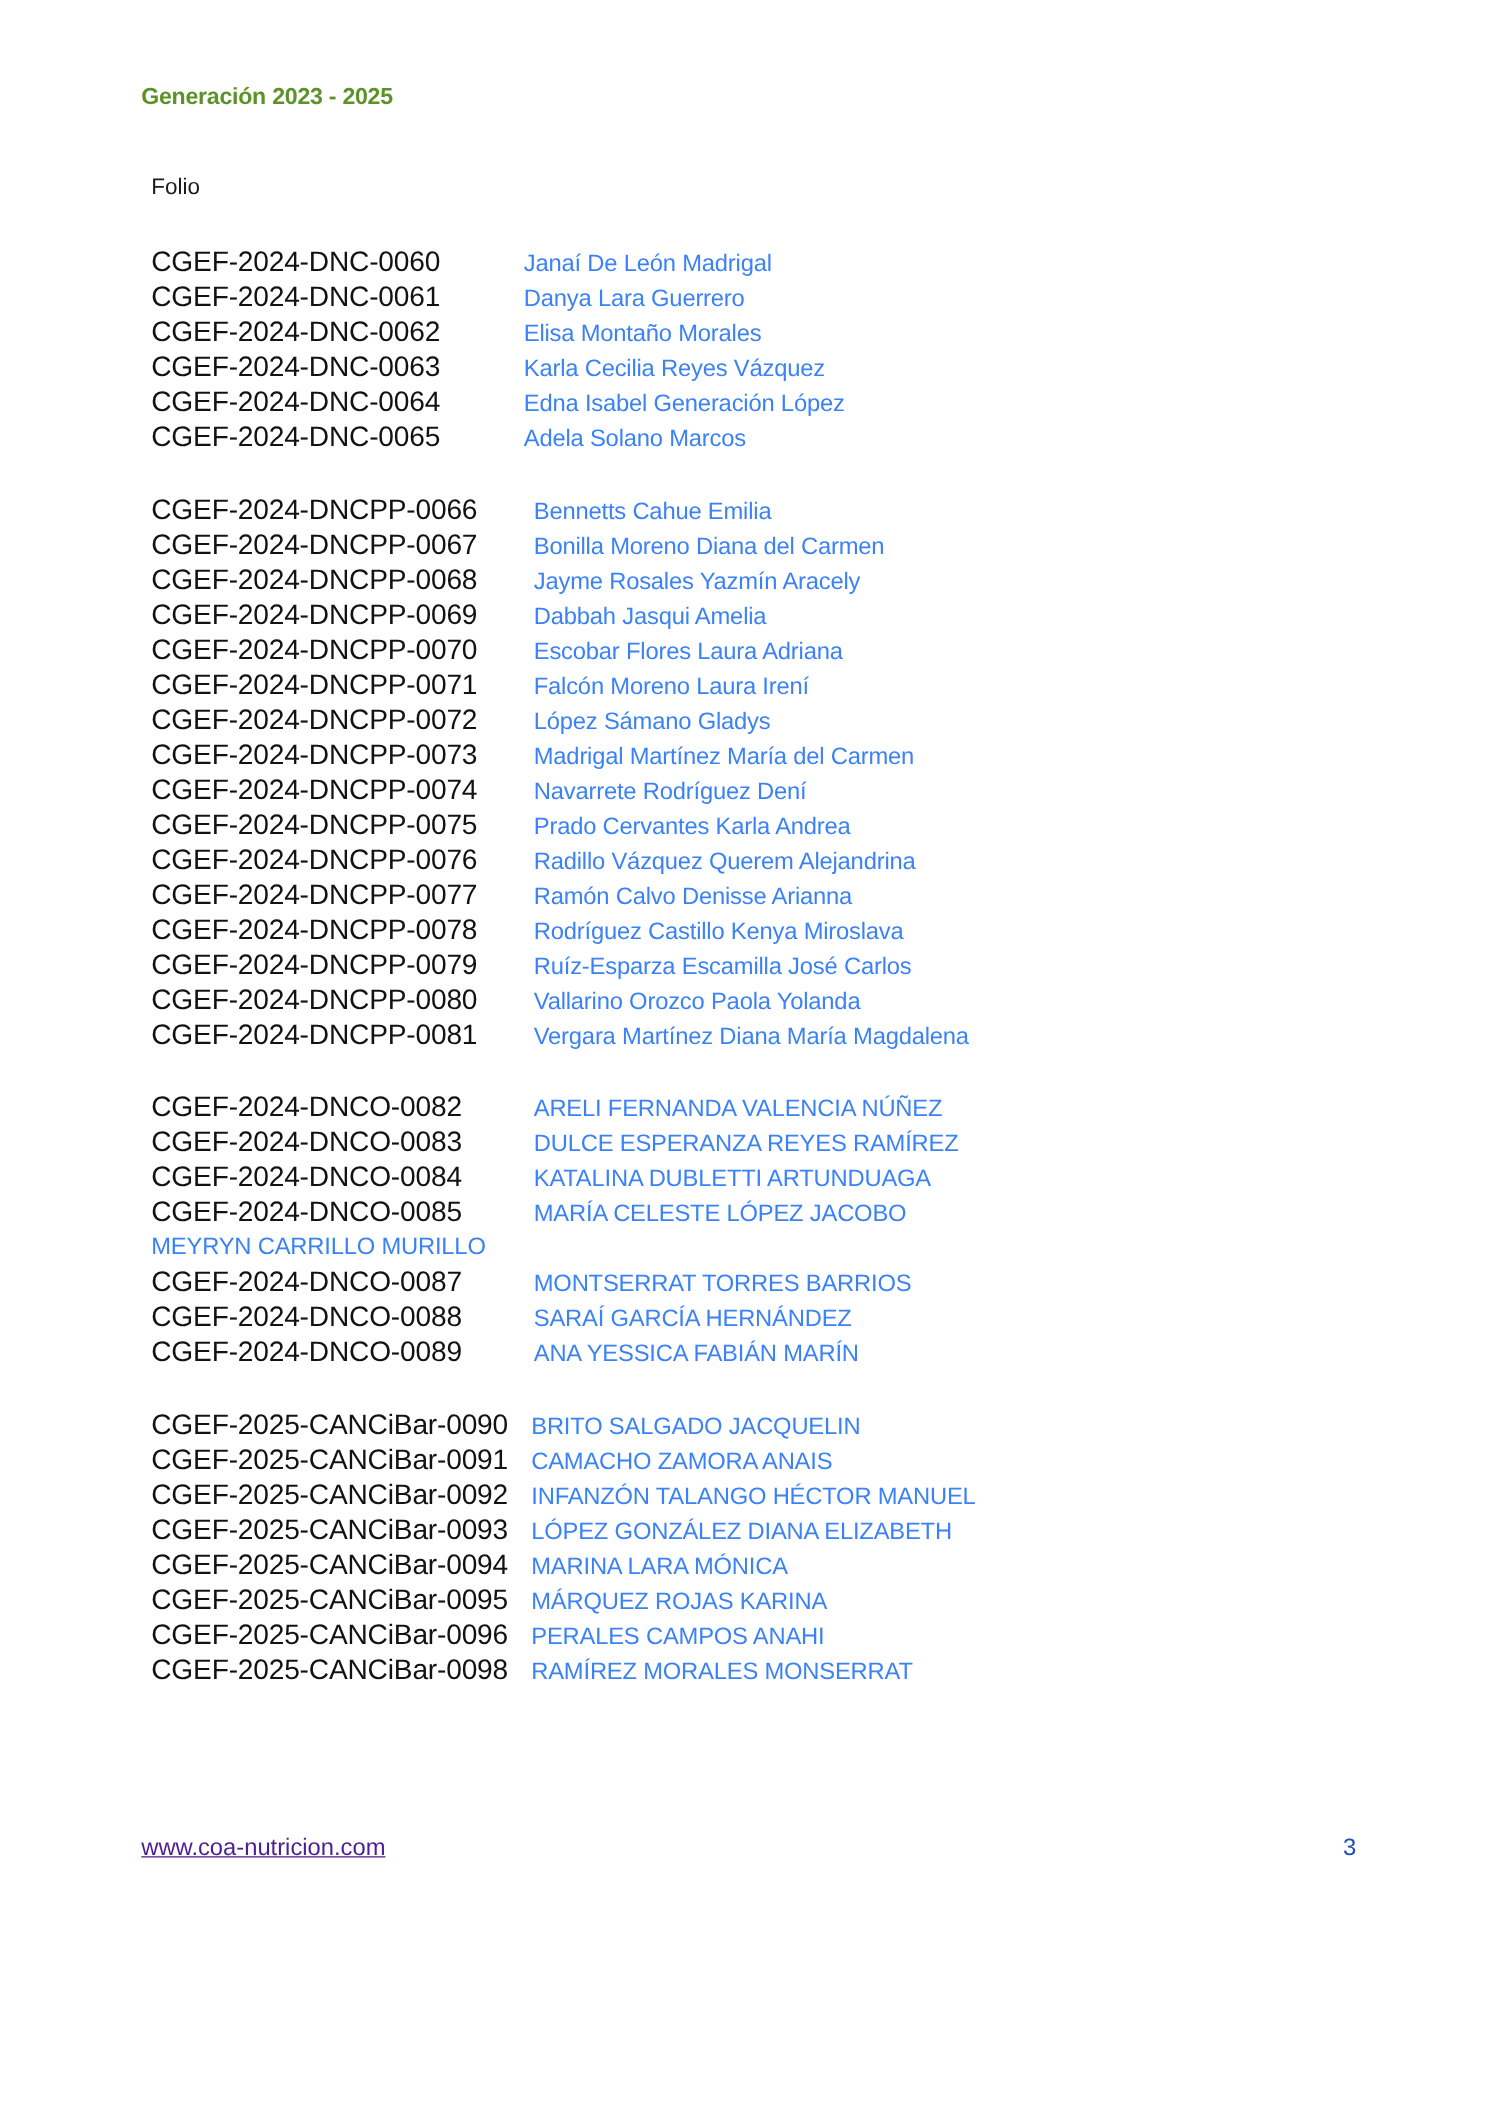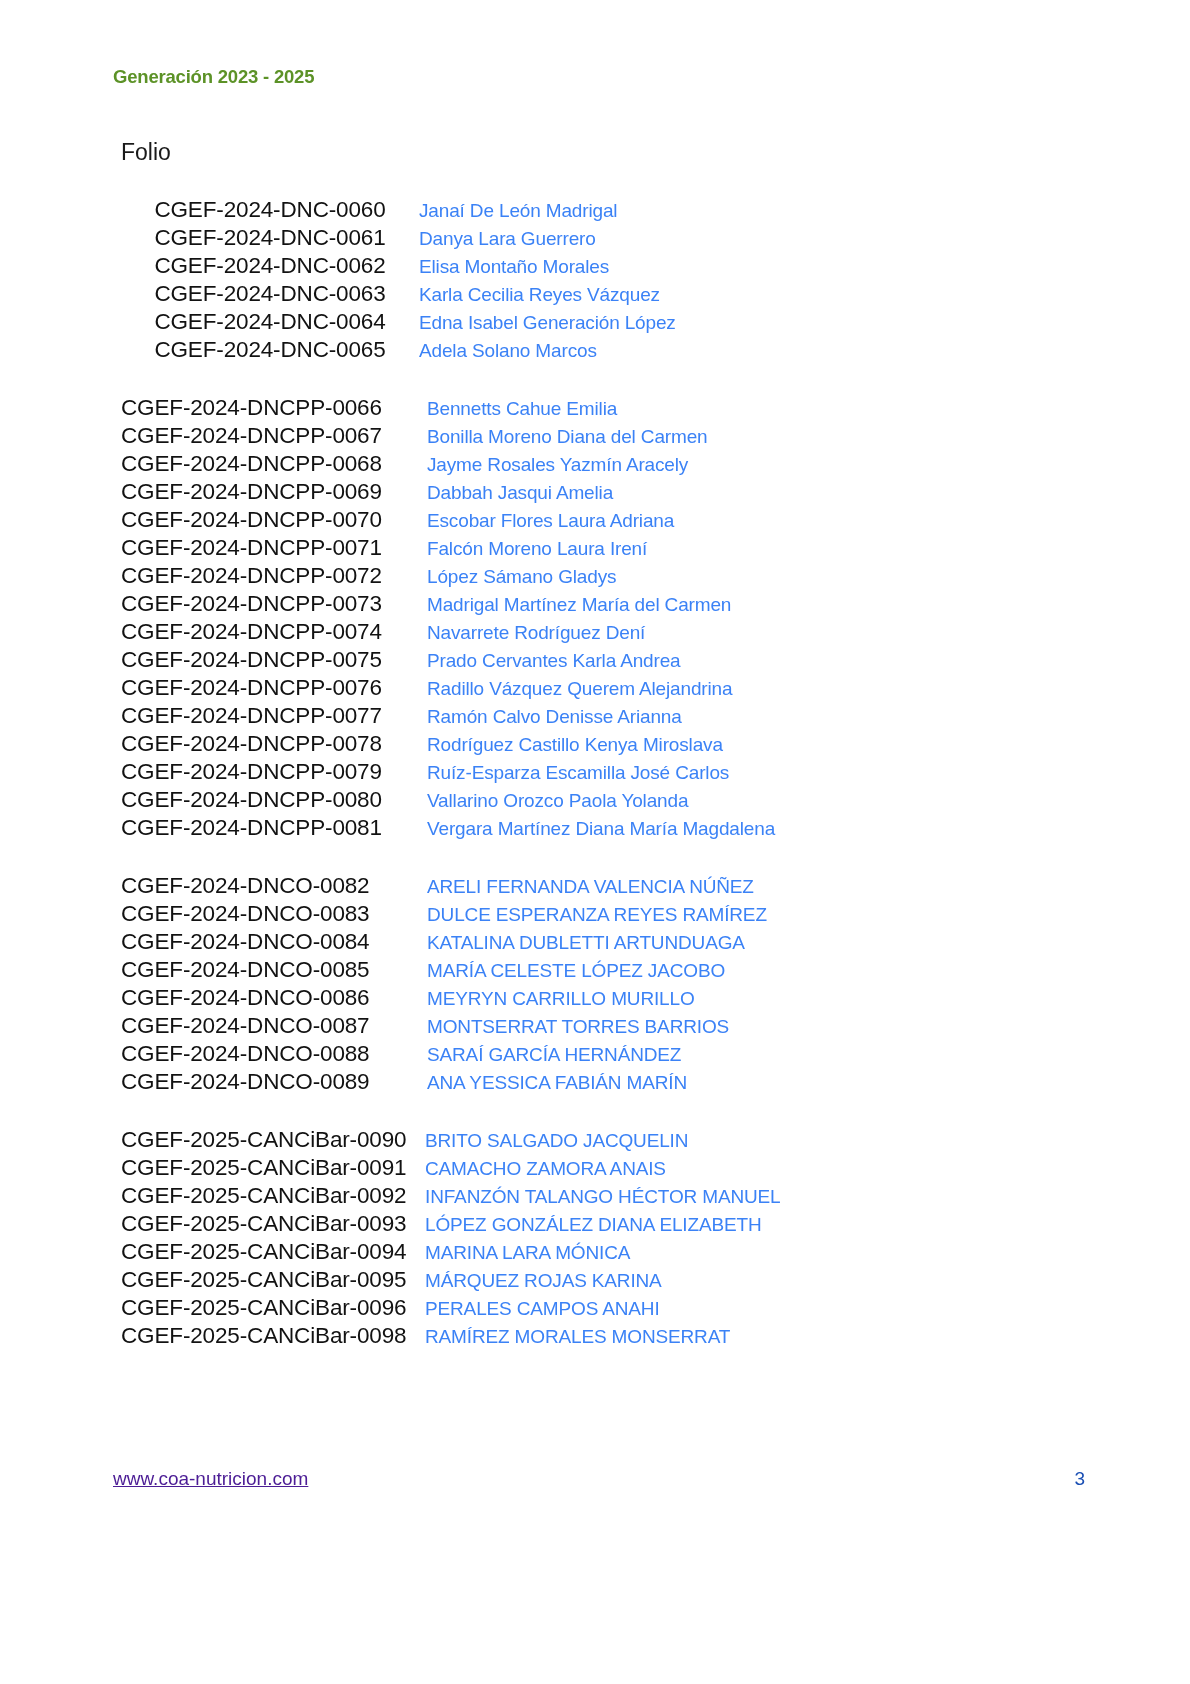--- a/index.html
+++ b/index.html
@@ -31,21 +31,21 @@
     letter-spacing: -0.2px;
     color: #5c9227;
     white-space: nowrap;
   }
 
   
   .col-title {
     position: absolute;
     left: 121px;
     top: 139px;
-    font-size: 23px;
+    font-size: 18px;
     color: #1a1a1a;
     white-space: nowrap;
   }
 
   
   .listing {
     position: absolute;
     left: 121px;
     top: 196px;
     width: 1000px;
@@ -70,21 +70,21 @@
     letter-spacing: -0.15px;
     flex: 0 0 auto;
   }
   .name {
     font-size: 19px;
     color: #3b82f6;
     letter-spacing: -0.15px;
     flex: 0 0 auto;
   }
   
-  .group-dnc .folio      { width: 298px; text-align: center; }
+  .group-dnc .folio      { width: 298px; }
   .group-dncpp .folio    { width: 306px; }
   .group-dnco .folio     { width: 306px; }
   .group-cancibar .folio { width: 304px; }
 
   
   .footer {
     position: absolute;
     left: 0;
     right: 0;
     top: 1468px;
@@ -221,21 +221,20 @@
         </div>
         <div class="row">
           <span class="folio">CGEF-2024-DNCO-0084</span>
           <span class="name">KATALINA DUBLETTI ARTUNDUAGA</span>
         </div>
         <div class="row">
           <span class="folio">CGEF-2024-DNCO-0085</span>
           <span class="name">MARÍA CELESTE LÓPEZ JACOBO</span>
         </div>
         <div class="row">
-          <span class="folio">CGEF-2024-DNCO-0086</span>
           <span class="name">MEYRYN CARRILLO MURILLO</span>
         </div>
         <div class="row">
           <span class="folio">CGEF-2024-DNCO-0087</span>
           <span class="name">MONTSERRAT TORRES BARRIOS</span>
         </div>
         <div class="row">
           <span class="folio">CGEF-2024-DNCO-0088</span>
           <span class="name">SARAÍ GARCÍA HERNÁNDEZ</span>
         </div>

